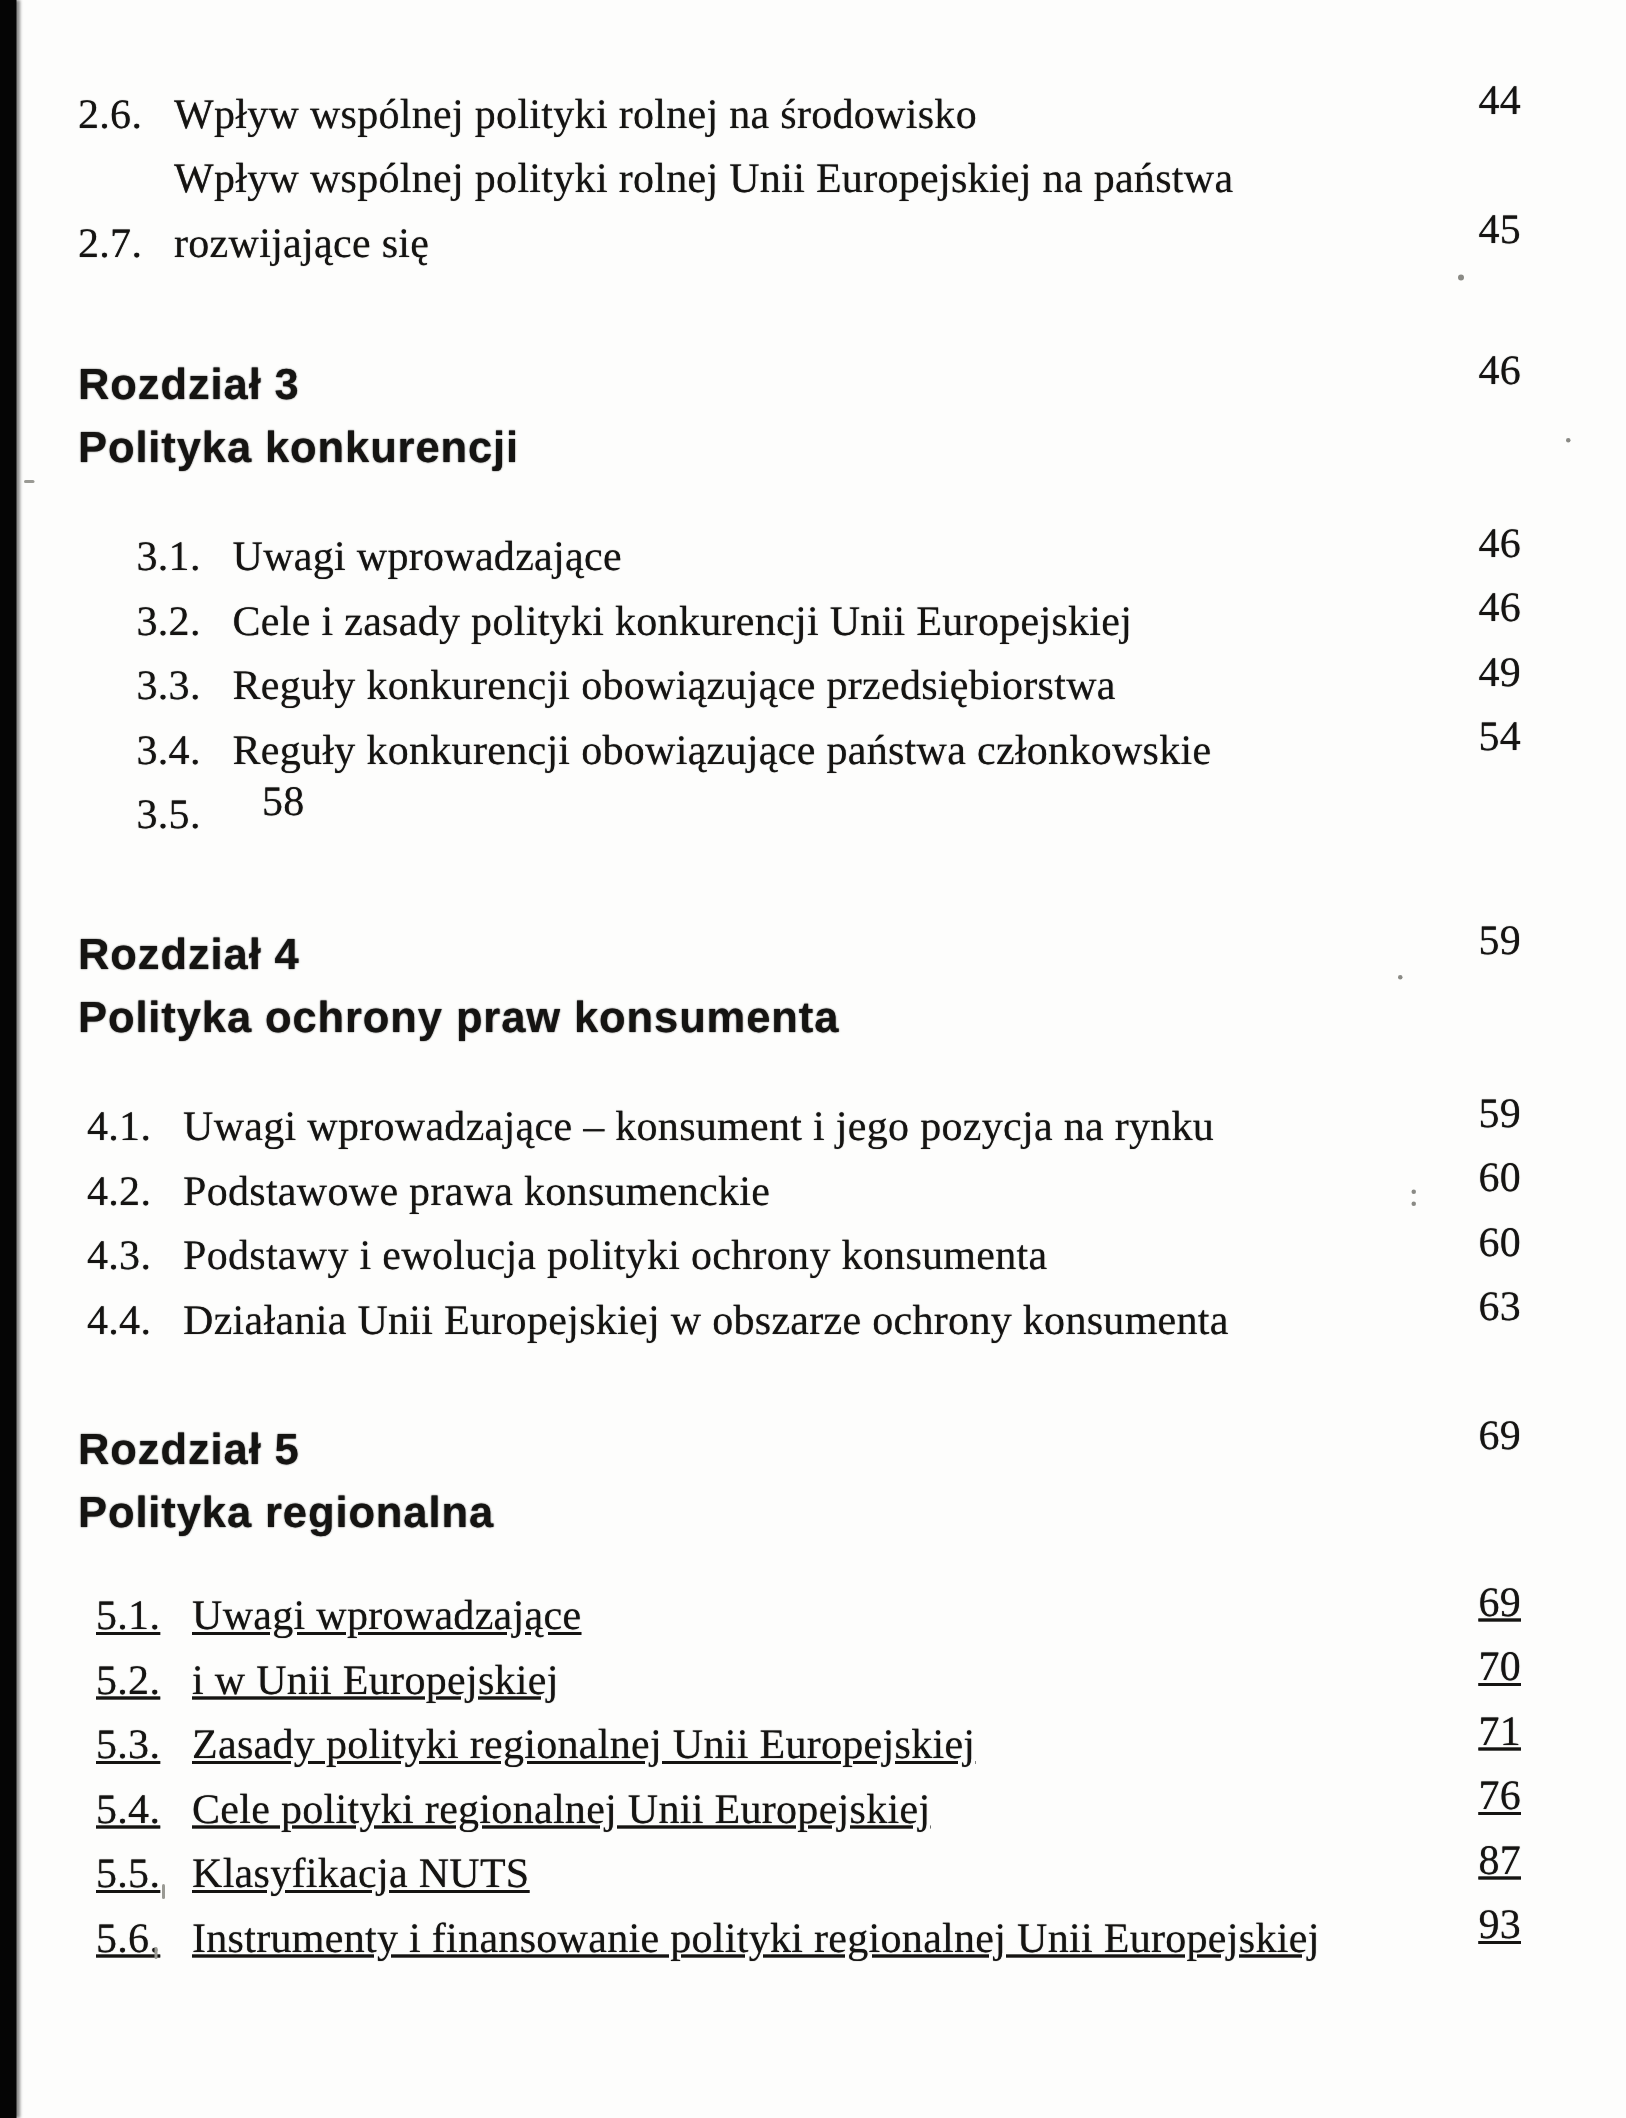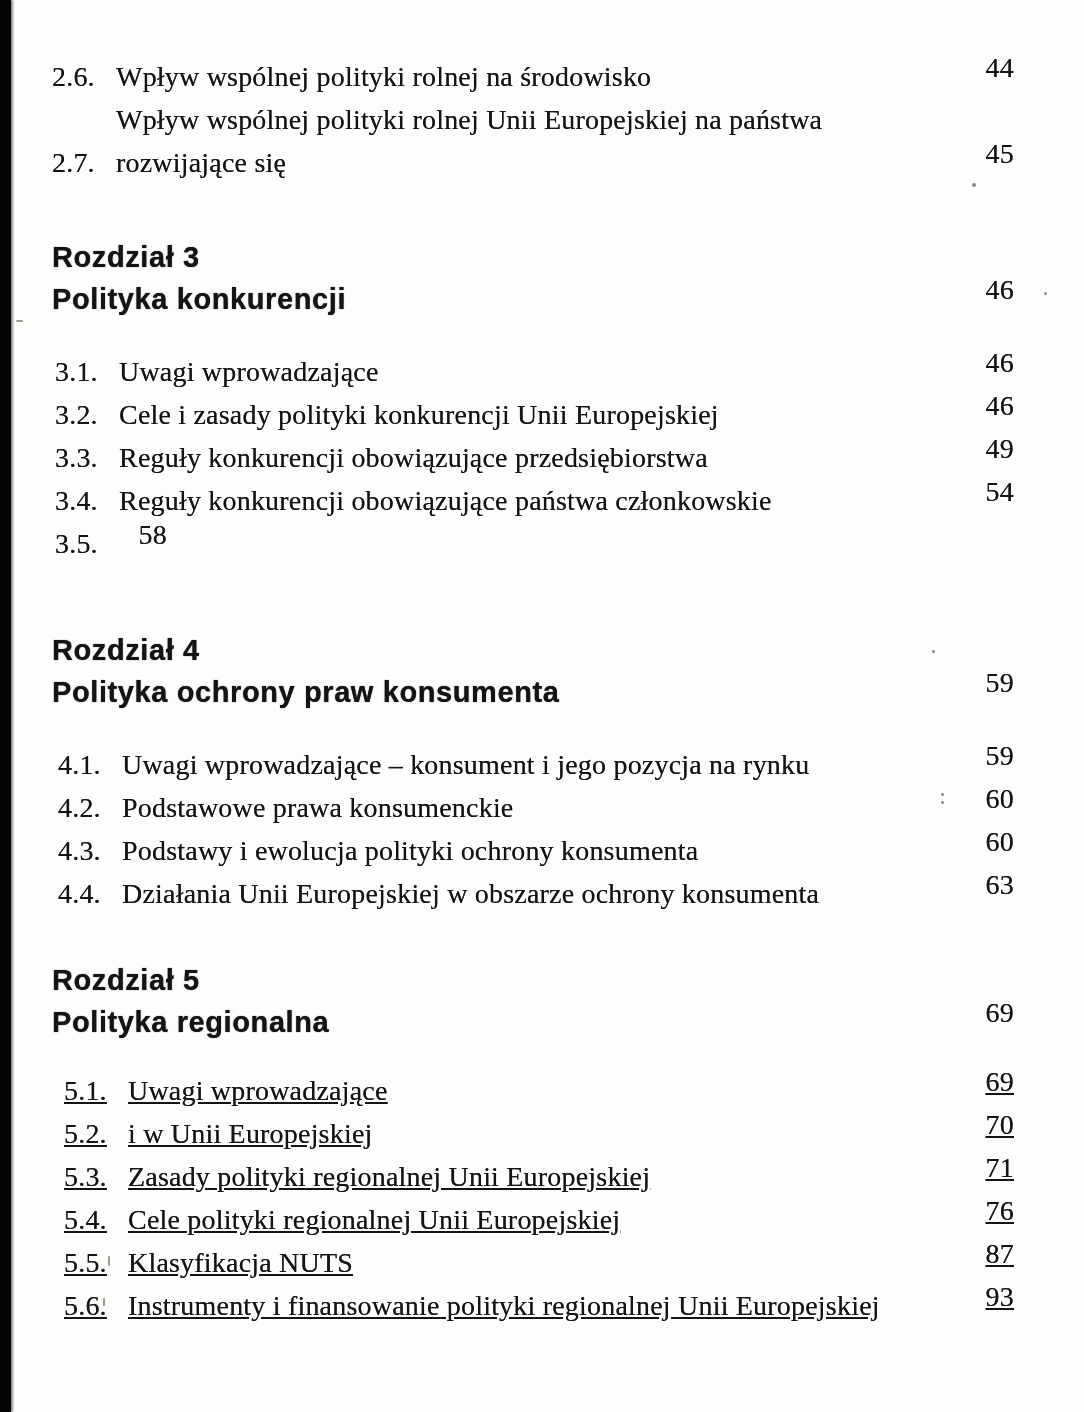--- a/index.html
+++ b/index.html
@@ -54,21 +54,20 @@
   .page {
     flex: none;
     width: 48px;
     text-align: right;
     position: relative;
     top: -9px;
     white-space: nowrap;
   }
   .chapter-head {
     display: flex;
-    align-items: flex-end;
     font-family: "Liberation Sans", sans-serif;
     font-weight: bold;
     font-size: 29px;
     line-height: 42px;
     letter-spacing: 0.6px;
     text-shadow: 0 0 1px rgba(0,0,0,0.9);
   }
   .chapter-head .head-lines {
     flex: 1;
     min-width: 0;
@@ -79,24 +78,24 @@
     white-space: nowrap;
   }
   .chapter-head .page {
     font-family: "Liberation Serif", serif;
     font-weight: normal;
     letter-spacing: 0.2px;
     font-size: 28px;
     text-shadow: 0 0 0.6px rgba(10,10,10,0.75);
   }
   .head-ch3 { margin-top: 52px; }
-  .head-ch4 { margin-top: 64px; }
+  .head-ch4 { margin-top: 51px; }
   .head-ch5 { margin-top: 44px; }
   .items { margin-top: 30px; }
-  .items-ch3 { padding-left: 3px; }
+  .items-ch3 { padding-left: 3px; margin-left: 36px; }
   .items-ch4 { padding-left: 6px; }
   .items-ch5 { margin-top: 26px; padding-left: 12px; text-decoration: underline; }
   
   .speck {
     position: absolute;
     background: #8a8a85;
     border-radius: 50%;
   }
   .tick {
     position: absolute;

